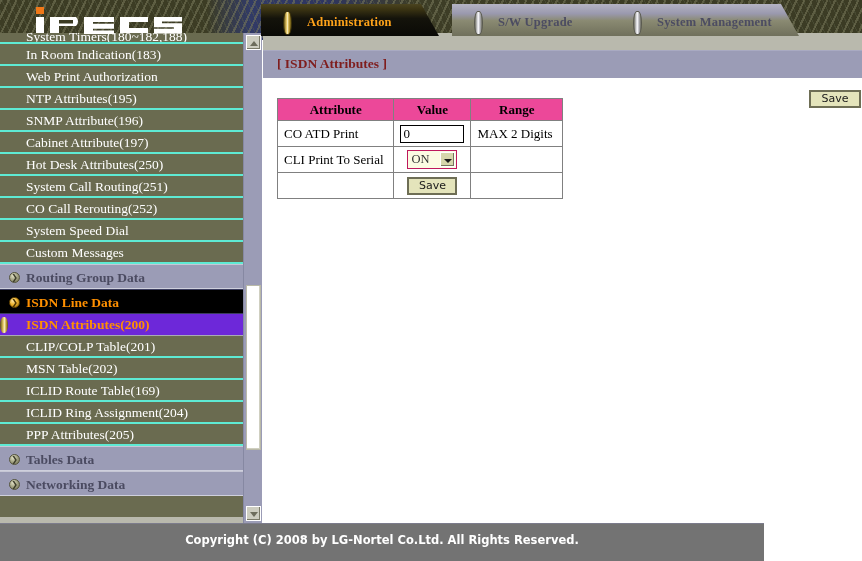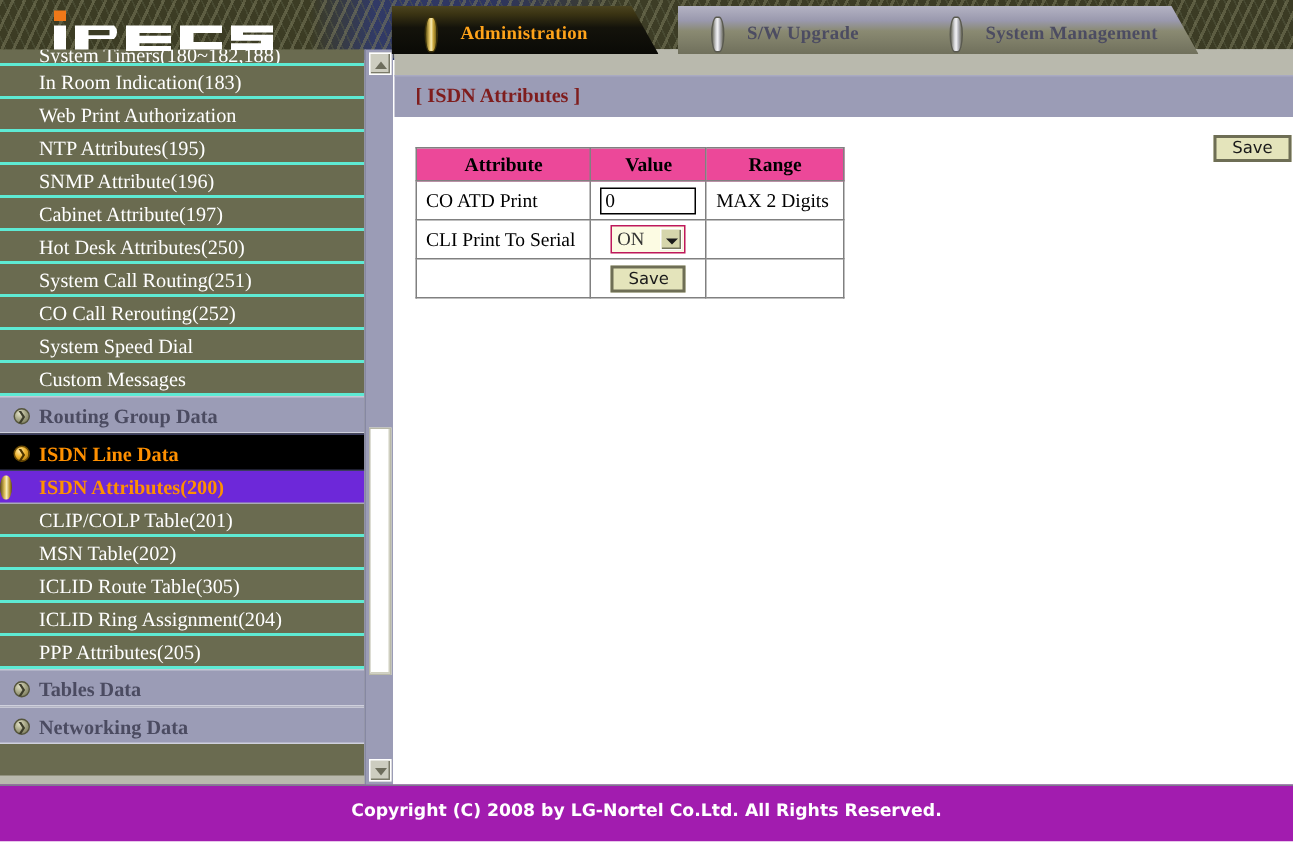--- a/index.html
+++ b/index.html
@@ -275,22 +275,22 @@
     line-height: 13px;
     text-align: center;
     padding: 0;
     cursor: pointer;
   }
   .cell-center { text-align: center; }
 
   
   .footer {
     position: absolute; left: 0; bottom: 0;
-    width: 862px; height: 38px;
-    background: #a21caf;
+    width: 764px; height: 38px;
+    background: #737373;
     border-top: 1px solid #7c7c8c;
   }
   .footer-text {
     position: absolute; width: 100%;
     top: 9px; text-align: center;
     color: #ffffff;
     font-family: "DejaVu Sans", sans-serif;
     font-weight: bold;
     font-size: 11.5px;
   }
@@ -389,21 +389,21 @@
       <span>ISDN Attributes(200)</span>
     </div>
 
     <div class="nav-item">
       <span>CLIP/COLP Table(201)</span>
     </div>
     <div class="nav-item">
       <span>MSN Table(202)</span>
     </div>
     <div class="nav-item">
-      <span>ICLID Route Table(305)</span>
+      <span>ICLID Route Table(169)</span>
     </div>
     <div class="nav-item">
       <span>ICLID Ring Assignment(204)</span>
     </div>
     <div class="nav-item">
       <span>PPP Attributes(205)</span>
     </div>
 
     <div class="nav-group">
       <span class="group-bullet">❯</span>

